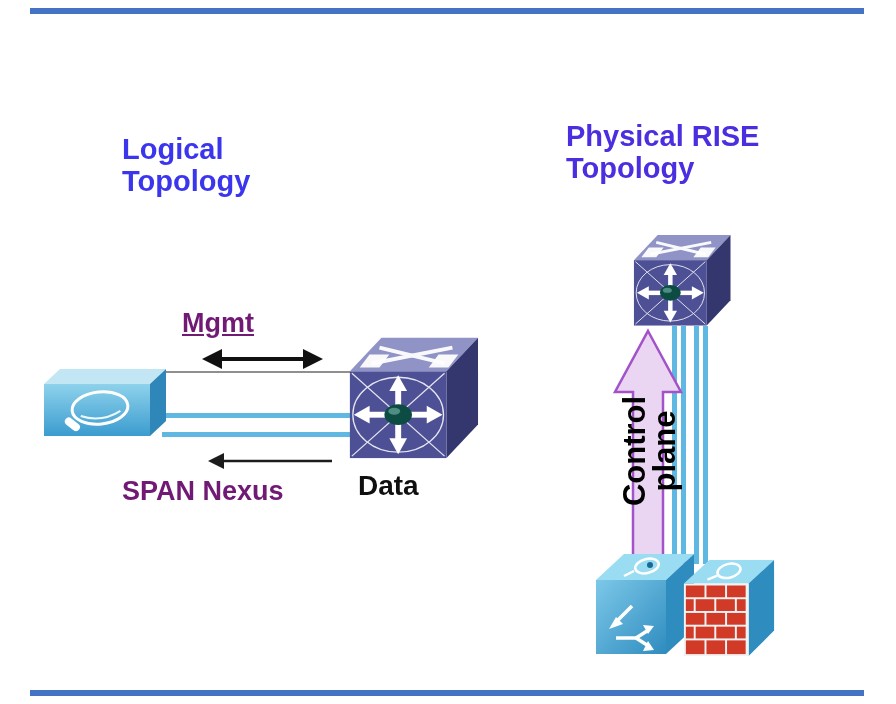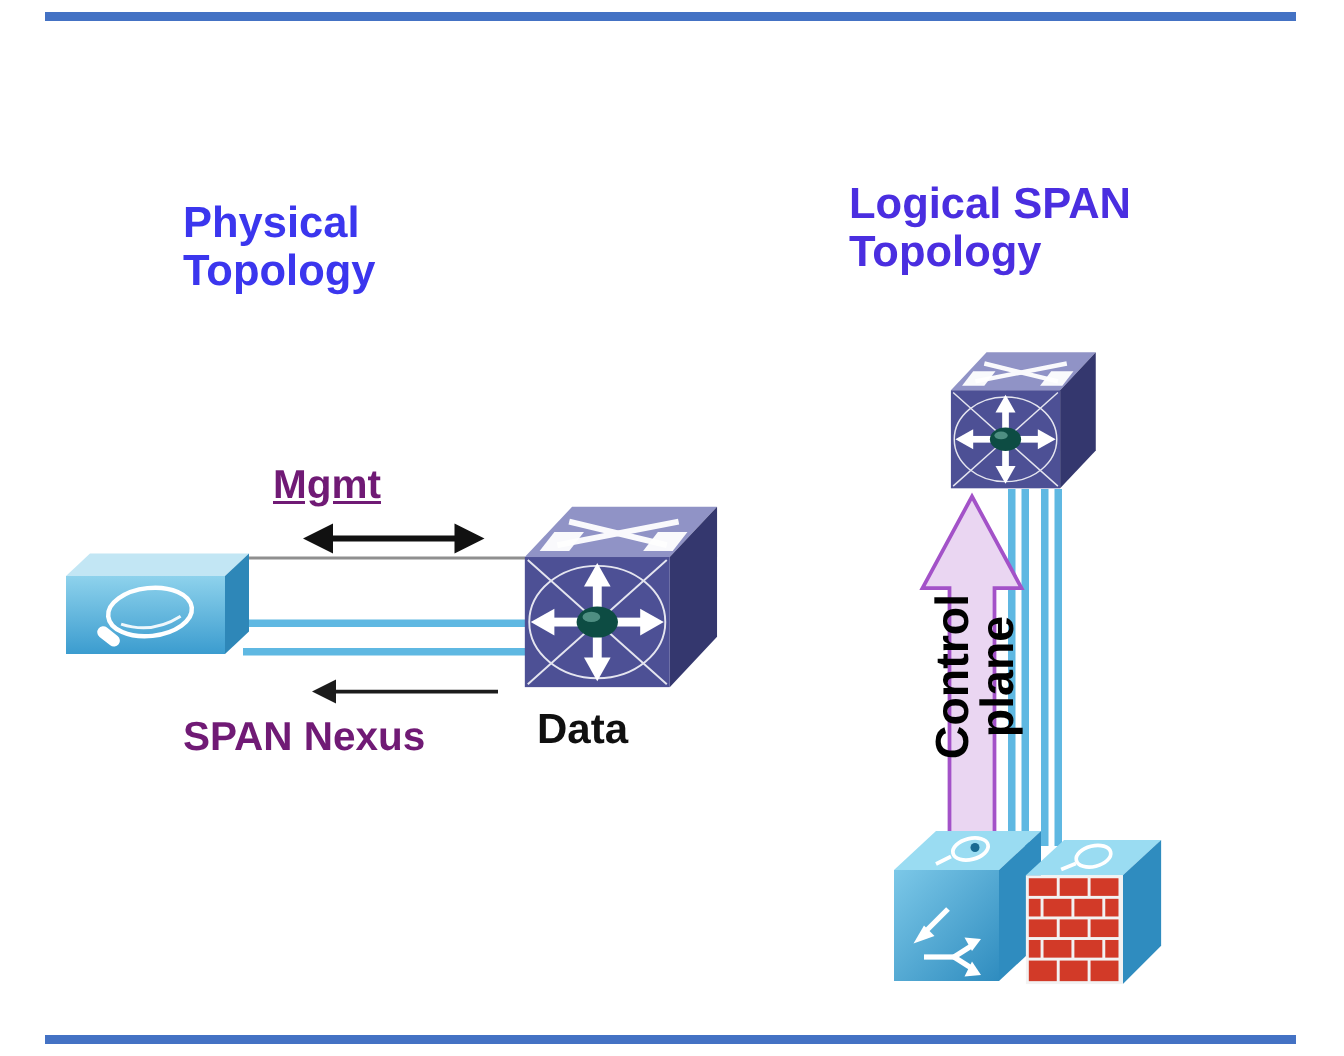--- a/index.html
+++ b/index.html
@@ -164,21 +164,21 @@
             <rect x="48" y="86" width="19" height="14"></rect>
         </g>
       </symbol>
     </defs>
   </svg>
 
   <div class="bar top"></div>
   <div class="bar bottom"></div>
 
   <section>
-    <h2 class="title t-phys">Physical Topology</h2>
+    <h2 class="title t-phys">Logical Topology</h2>
 
     <div class="thinline l1"></div>
     <div class="hlink"></div>
 
     <div class="label mgmt">Mgmt</div>
 
     <svg class="svgabs mgmt-arrow" viewBox="0 0 125 28">
       <line x1="18" y1="14" x2="107" y2="14" stroke="#111111" stroke-width="4"></line>
       <polygon points="2,14 22,4 22,24" fill="#111111"></polygon>
       <polygon points="123,14 103,4 103,24" fill="#111111"></polygon>
@@ -195,21 +195,21 @@
     <svg class="svgabs span-arrow" viewBox="0 0 128 22">
       <line x1="14" y1="11" x2="126" y2="11" stroke="#1c1c1c" stroke-width="2.5"></line>
       <polygon points="2,11 18,3 18,19" fill="#1c1c1c"></polygon>
     </svg>
 
     <div class="label spanl">SPAN Nexus</div>
     <div class="nexus-name">Data</div>
   </section>
 
   <section>
-    <h2 class="title t-log">Logical SPAN Topology</h2>
+    <h2 class="title t-log">Physical RISE Topology</h2>
 
     <div class="vlink v1"></div>
     <div class="vlink v2"></div>
 
     <svg class="svgabs nexus-small" viewBox="0 0 140 140">
       <use href="#sym-nexus"></use>
     </svg>
 
     <svg class="svgabs ctrl-arrow" viewBox="0 0 72 240">
       <polygon points="36,3 69,64 51,64 51,237 21,237 21,64 3,64" fill="#ead6f2" stroke="#a352c8" stroke-width="2.5"></polygon>

